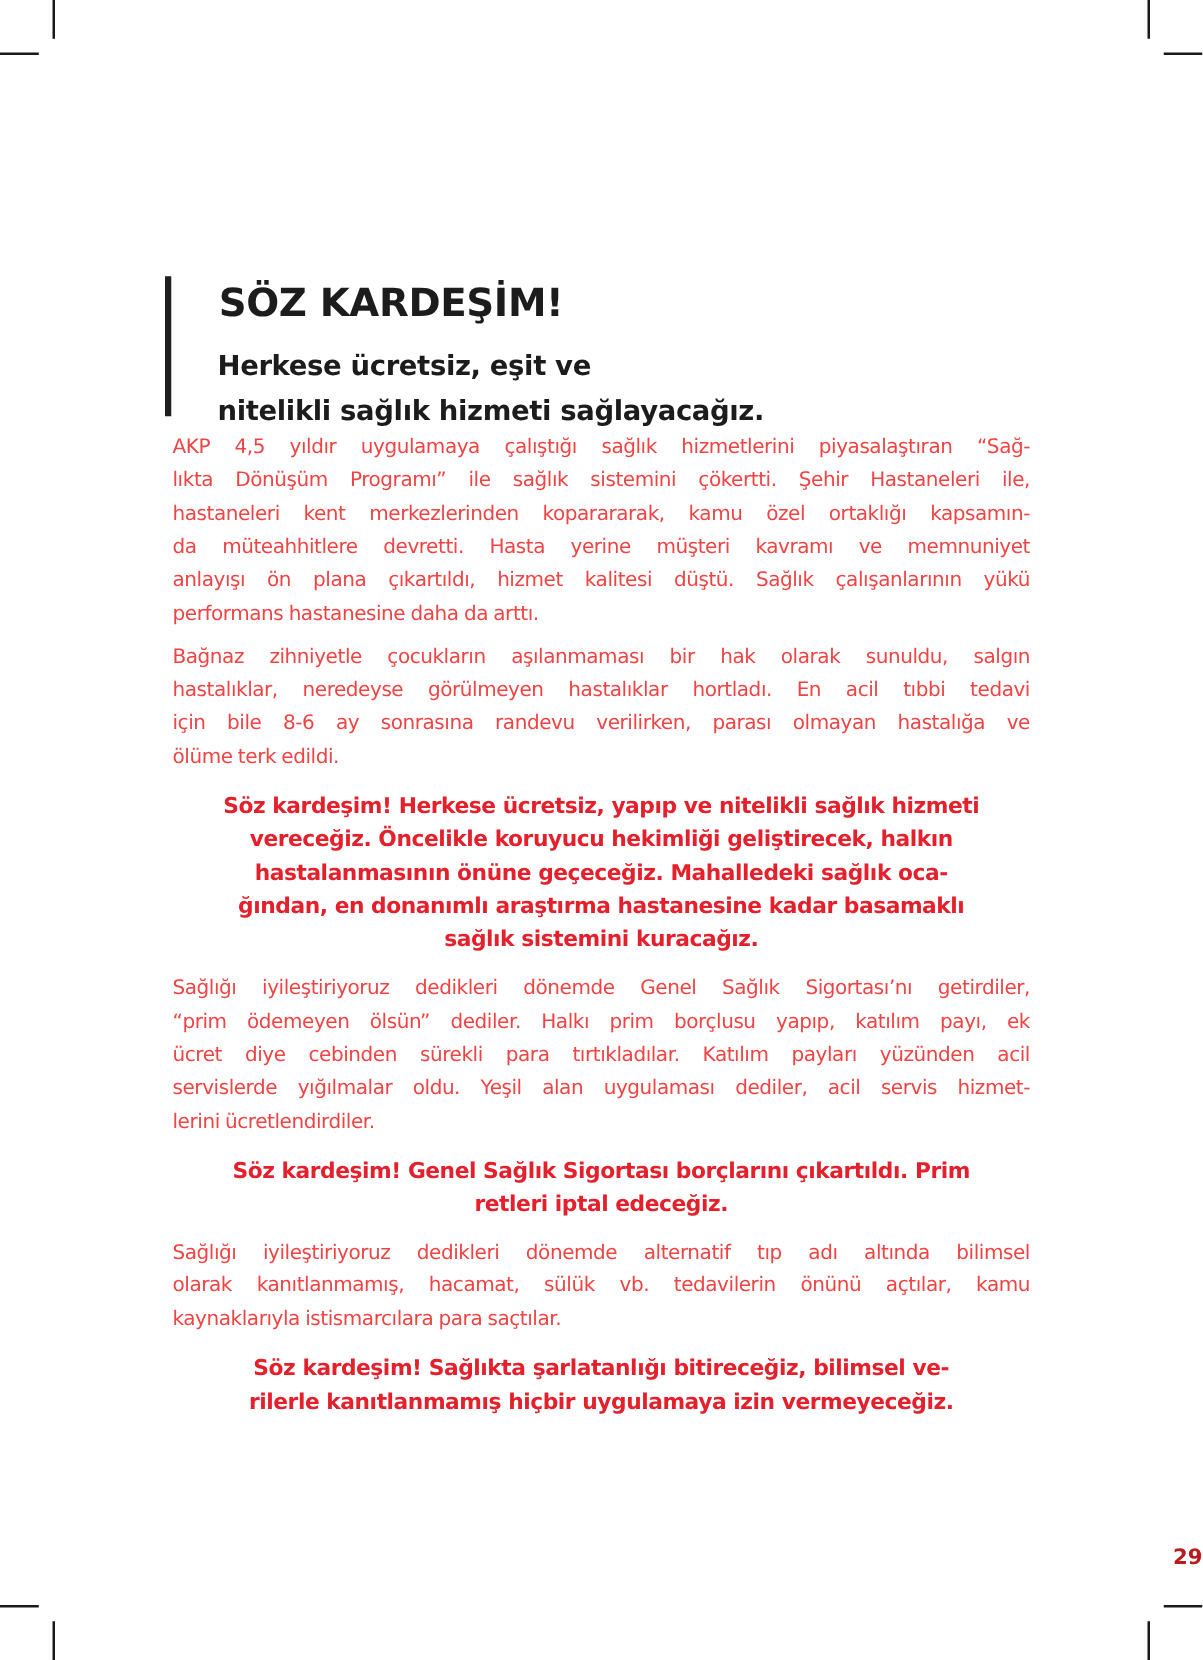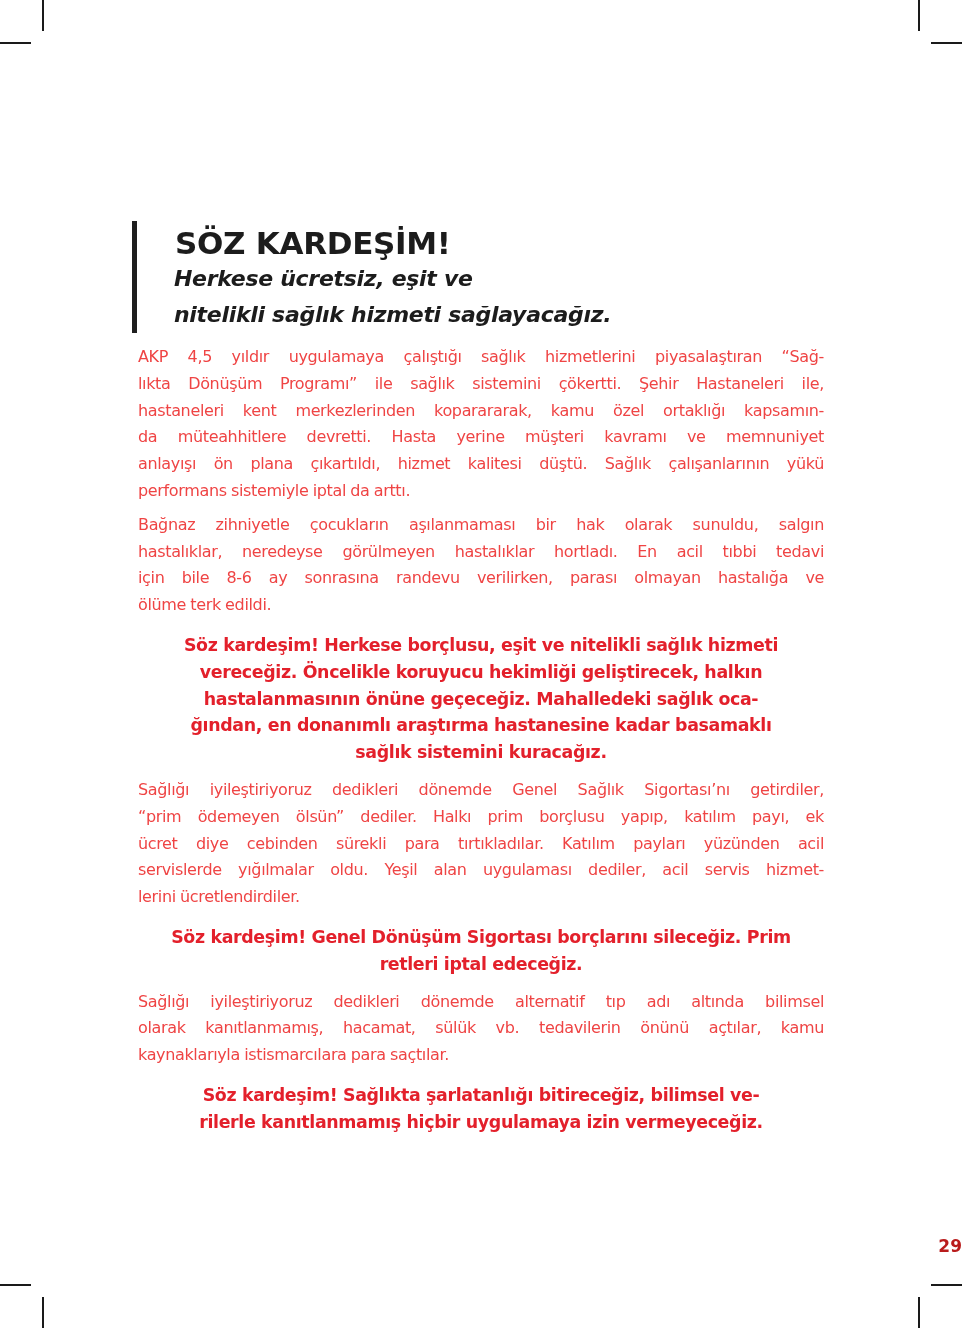--- a/index.html
+++ b/index.html
@@ -45,30 +45,29 @@
       font-weight: bold;
       font-size: 31px;
       line-height: 40px;
       color: #1c1c1c;
       letter-spacing: -0.3px;
       white-space: nowrap;
     }
     .heading-sub {
       position: absolute;
       left: 42px;
-      top: 41px;
+      top: 56px;
       margin: 0;
       font-family: "DejaVu Sans", sans-serif;
       font-weight: bold;
       font-size: 22px;
       line-height: 36px;
       color: #1c1c1c;
       letter-spacing: -0.3px;
       white-space: nowrap;
-      font-style: italic;
     }
 
     .content {
       position: absolute;
       left: 138px;
       top: 344px;
       width: 686px;
     }
     .para {
       margin: 0 0 7px 0;
@@ -135,48 +134,48 @@
 </div>
 
 <div class="content">
 
   <p class="para">
     <span class="ln">AKP 4,5 yıldır uygulamaya çalıştığı sağlık hizmetlerini piyasalaştıran “Sağ-</span>
     <span class="ln">lıkta Dönüşüm Programı” ile sağlık sistemini çökertti. Şehir Hastaneleri ile,</span>
     <span class="ln">hastaneleri kent merkezlerinden koparararak, kamu özel ortaklığı kapsamın-</span>
     <span class="ln">da müteahhitlere devretti. Hasta yerine müşteri kavramı ve memnuniyet</span>
     <span class="ln">anlayışı ön plana çıkartıldı, hizmet kalitesi düştü. Sağlık çalışanlarının yükü</span>
-    <span class="ln last">performans sistemiyle iptal da arttı.</span>
+    <span class="ln last">performans hastanesine daha da arttı.</span>
   </p>
 
   <p class="para">
     <span class="ln">Bağnaz zihniyetle çocukların aşılanmaması bir hak olarak sunuldu, salgın</span>
     <span class="ln">hastalıklar, neredeyse görülmeyen hastalıklar hortladı. En acil tıbbi tedavi</span>
     <span class="ln">için bile 8-6 ay sonrasına randevu verilirken, parası olmayan hastalığa ve</span>
     <span class="ln last">ölüme terk edildi.</span>
   </p>
 
   <p class="pledge">
-    <span class="ln">Söz kardeşim! Herkese borçlusu, eşit ve nitelikli sağlık hizmeti</span>
+    <span class="ln">Söz kardeşim! Herkese ücretsiz, yapıp ve nitelikli sağlık hizmeti</span>
     <span class="ln">vereceğiz. Öncelikle koruyucu hekimliği geliştirecek, halkın</span>
     <span class="ln">hastalanmasının önüne geçeceğiz. Mahalledeki sağlık oca-</span>
     <span class="ln">ğından, en donanımlı araştırma hastanesine kadar basamaklı</span>
     <span class="ln">sağlık sistemini kuracağız.</span>
   </p>
 
   <p class="para">
     <span class="ln">Sağlığı iyileştiriyoruz dedikleri dönemde Genel Sağlık Sigortası’nı getirdiler,</span>
     <span class="ln">“prim ödemeyen ölsün” dediler. Halkı prim borçlusu yapıp, katılım payı, ek</span>
     <span class="ln">ücret diye cebinden sürekli para tırtıkladılar. Katılım payları yüzünden acil</span>
     <span class="ln">servislerde yığılmalar oldu. Yeşil alan uygulaması dediler, acil servis hizmet-</span>
     <span class="ln last">lerini ücretlendirdiler.</span>
   </p>
 
   <p class="pledge">
-    <span class="ln">Söz kardeşim! Genel Dönüşüm Sigortası borçlarını sileceğiz. Prim</span>
+    <span class="ln">Söz kardeşim! Genel Sağlık Sigortası borçlarını çıkartıldı. Prim</span>
     <span class="ln">retleri iptal edeceğiz.</span>
   </p>
 
   <p class="para">
     <span class="ln">Sağlığı iyileştiriyoruz dedikleri dönemde alternatif tıp adı altında bilimsel</span>
     <span class="ln">olarak kanıtlanmamış, hacamat, sülük vb. tedavilerin önünü açtılar, kamu</span>
     <span class="ln last">kaynaklarıyla istismarcılara para saçtılar.</span>
   </p>
 
   <p class="pledge">

